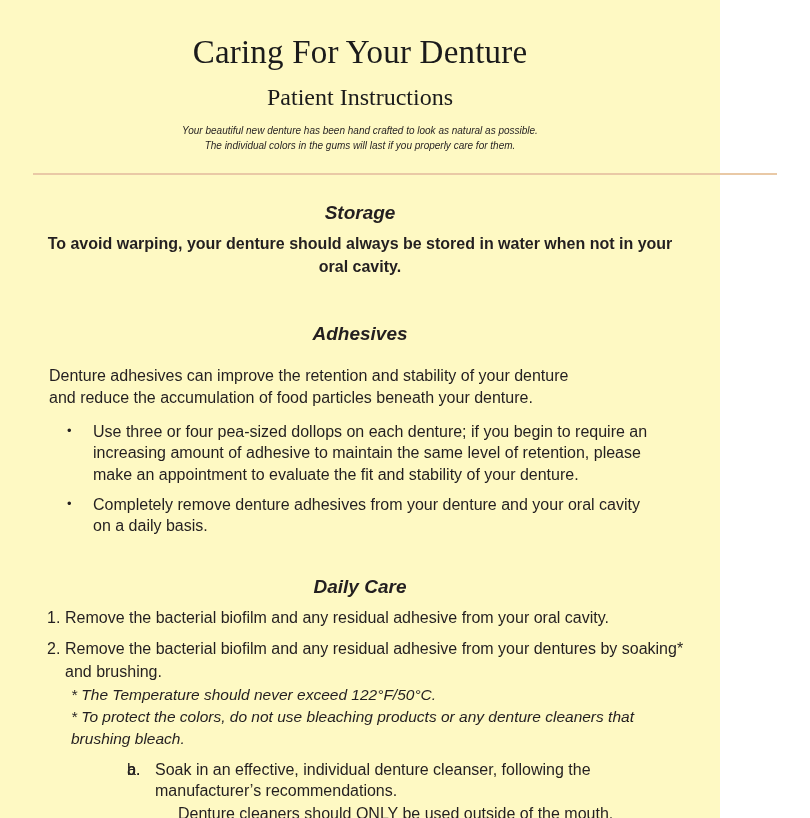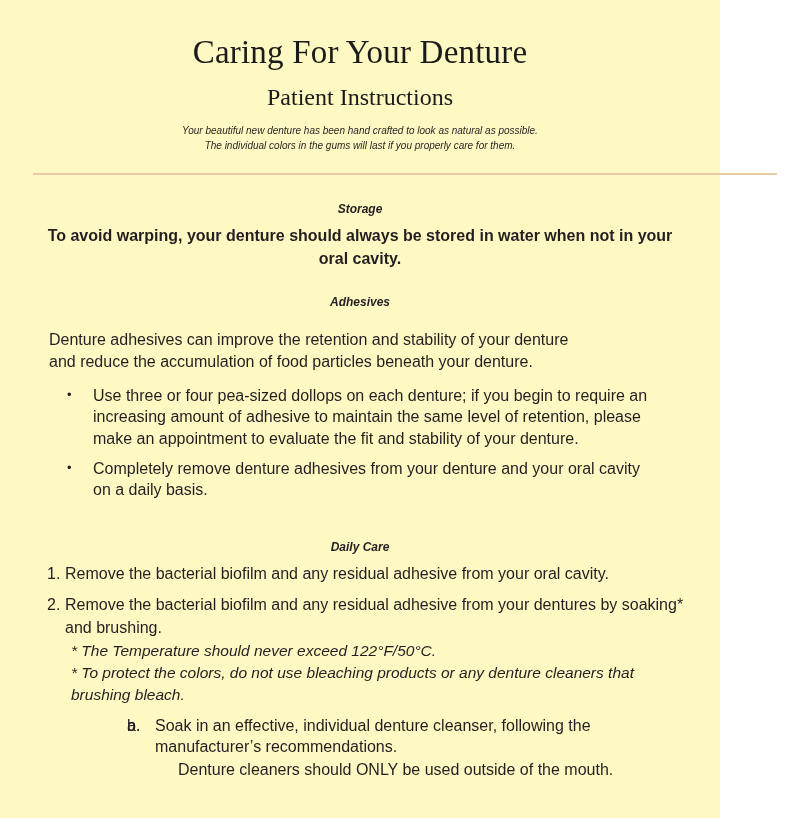--- a/index.html
+++ b/index.html
@@ -68,26 +68,26 @@
   
   .content {
     padding: 0 33px;
   }
 
   .section-heading {
     text-align: center;
     font-family: "Liberation Sans", sans-serif;
     font-weight: bold;
     font-style: italic;
-    font-size: 12px;
+    font-size: 19px;
     color: #231f20;
     margin: 0;
   }
   .sec-storage     { margin-top: 27px; }
-  .sec-adhesives   { margin-top: 24px; }
+  .sec-adhesives   { margin-top: 44px; }
   .sec-dailycare   { margin-top: 40px; text-align: center; }
 
   .para {
     font-size: 16px;
     line-height: 1.42;
     color: #231f20;
     margin: 0;
     padding-left: 16px;
   }
   .para-centered {

